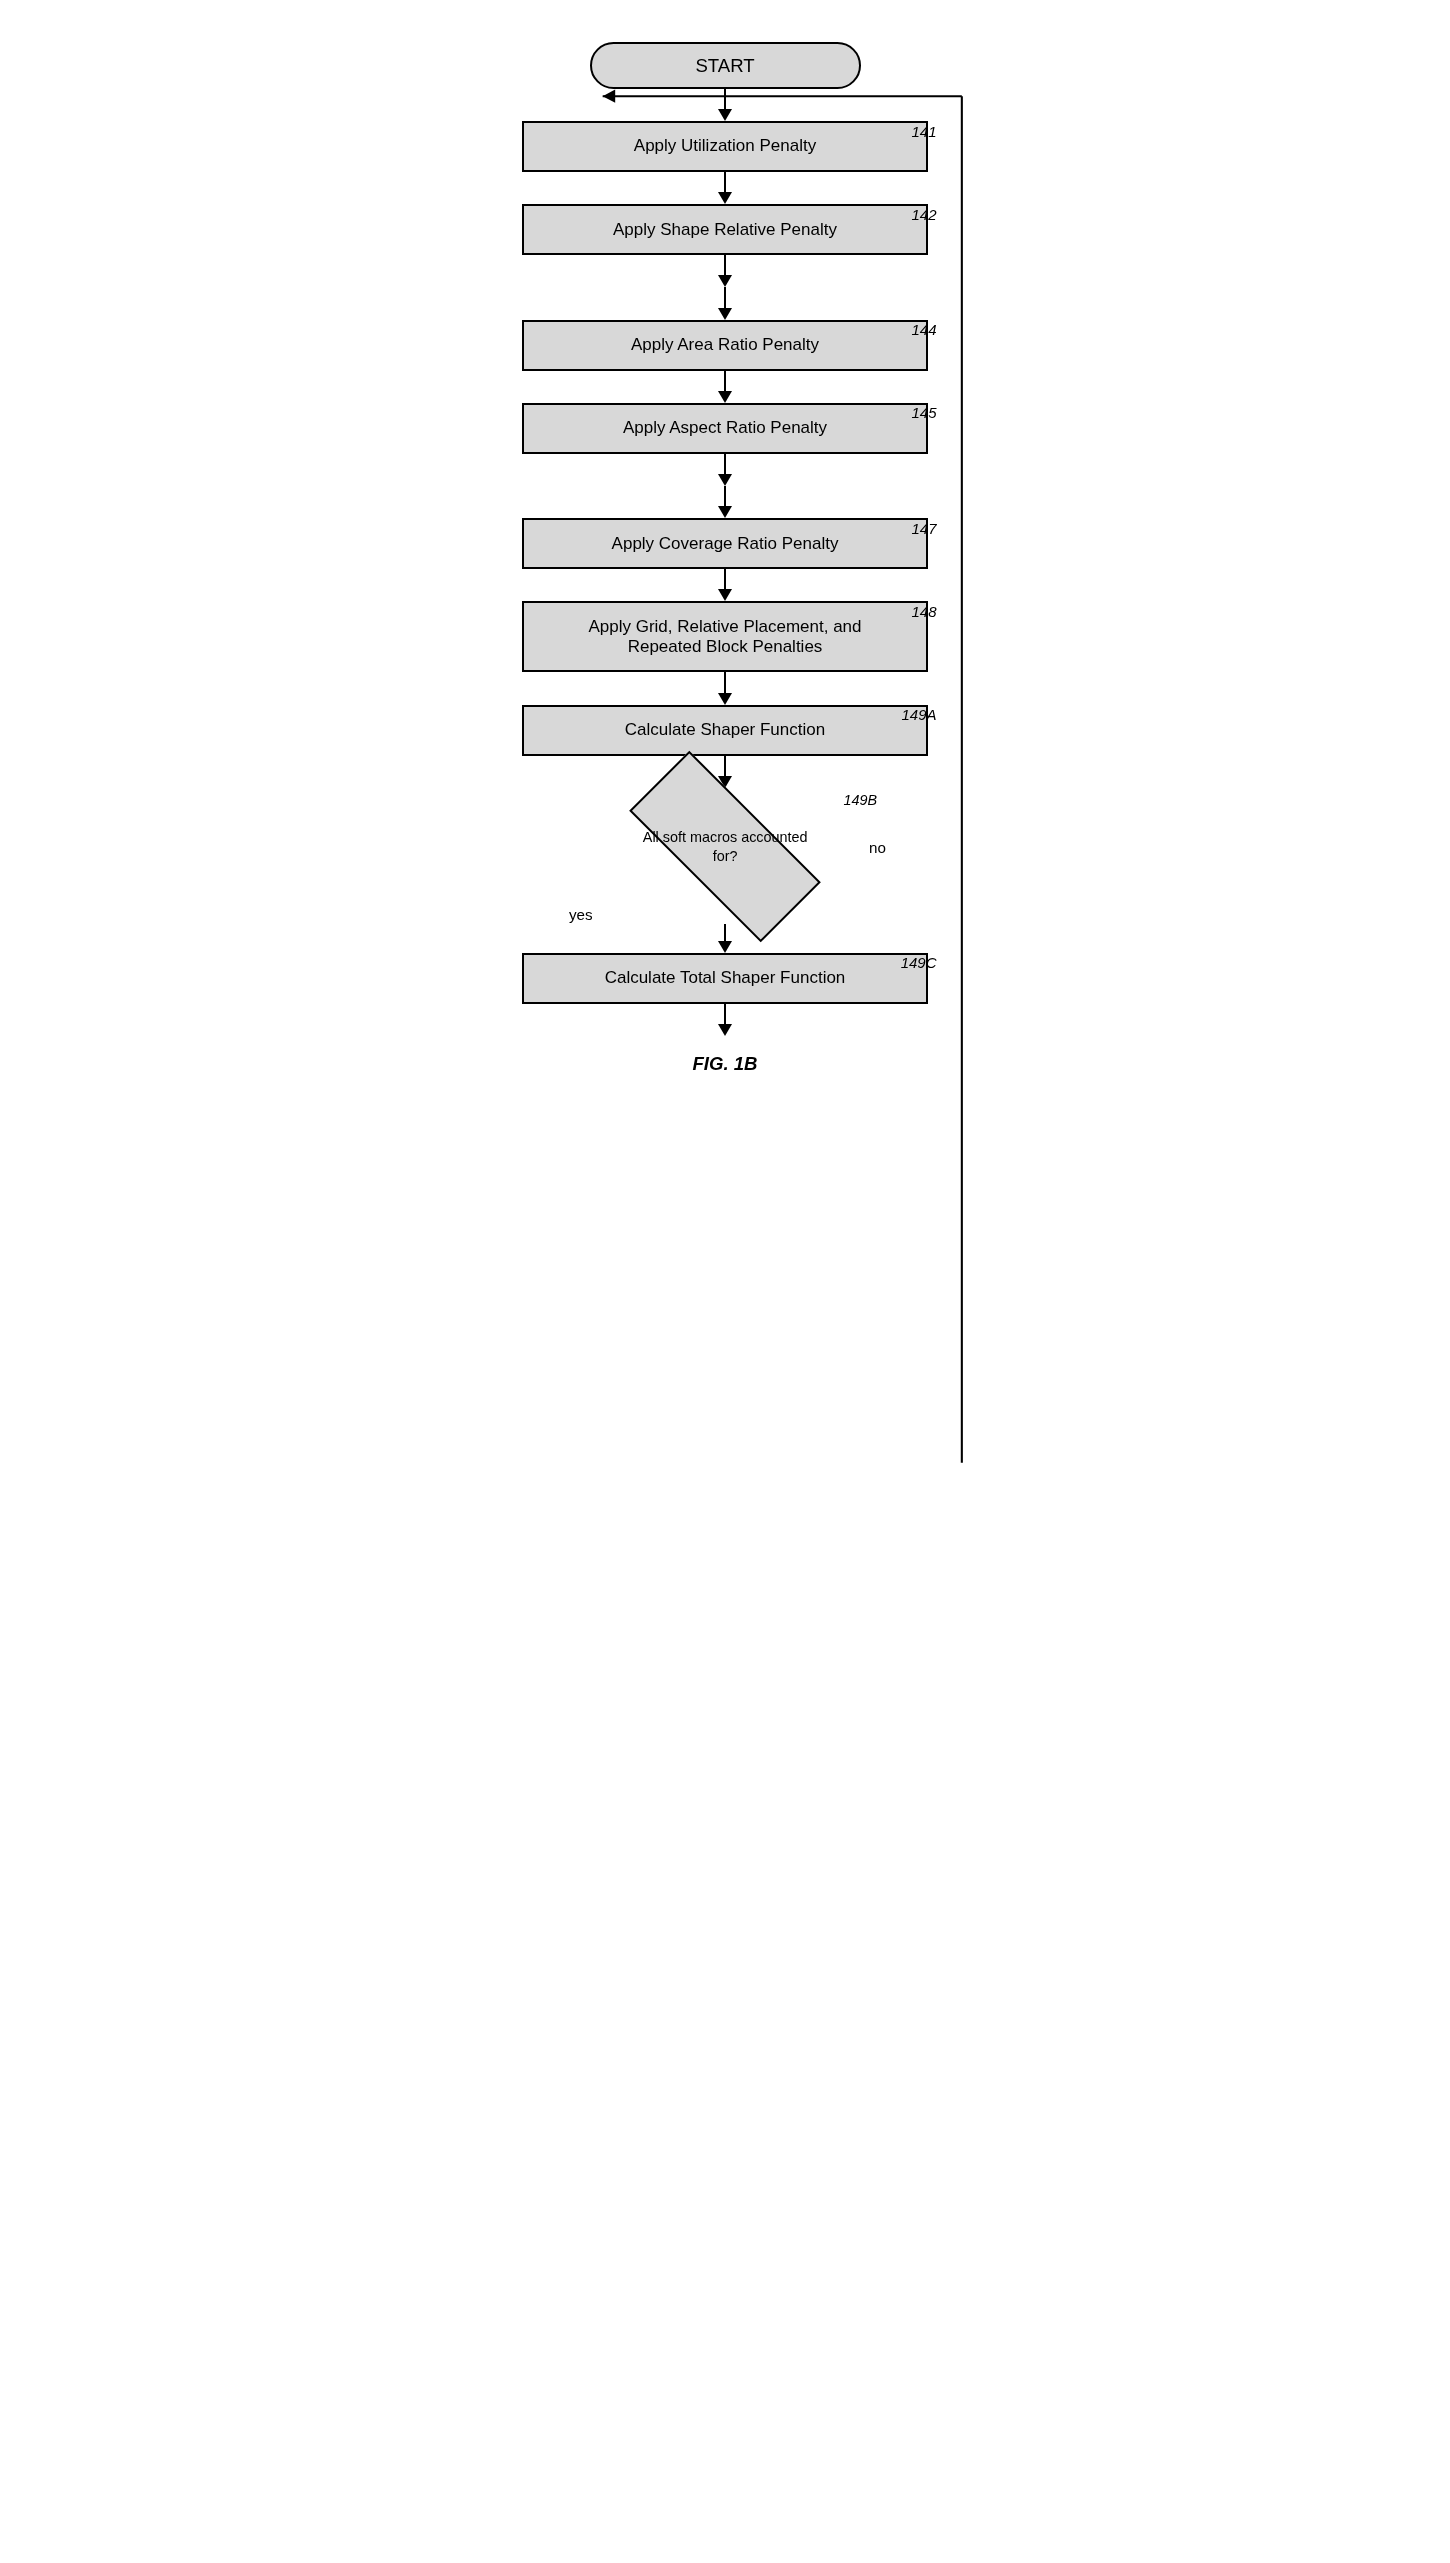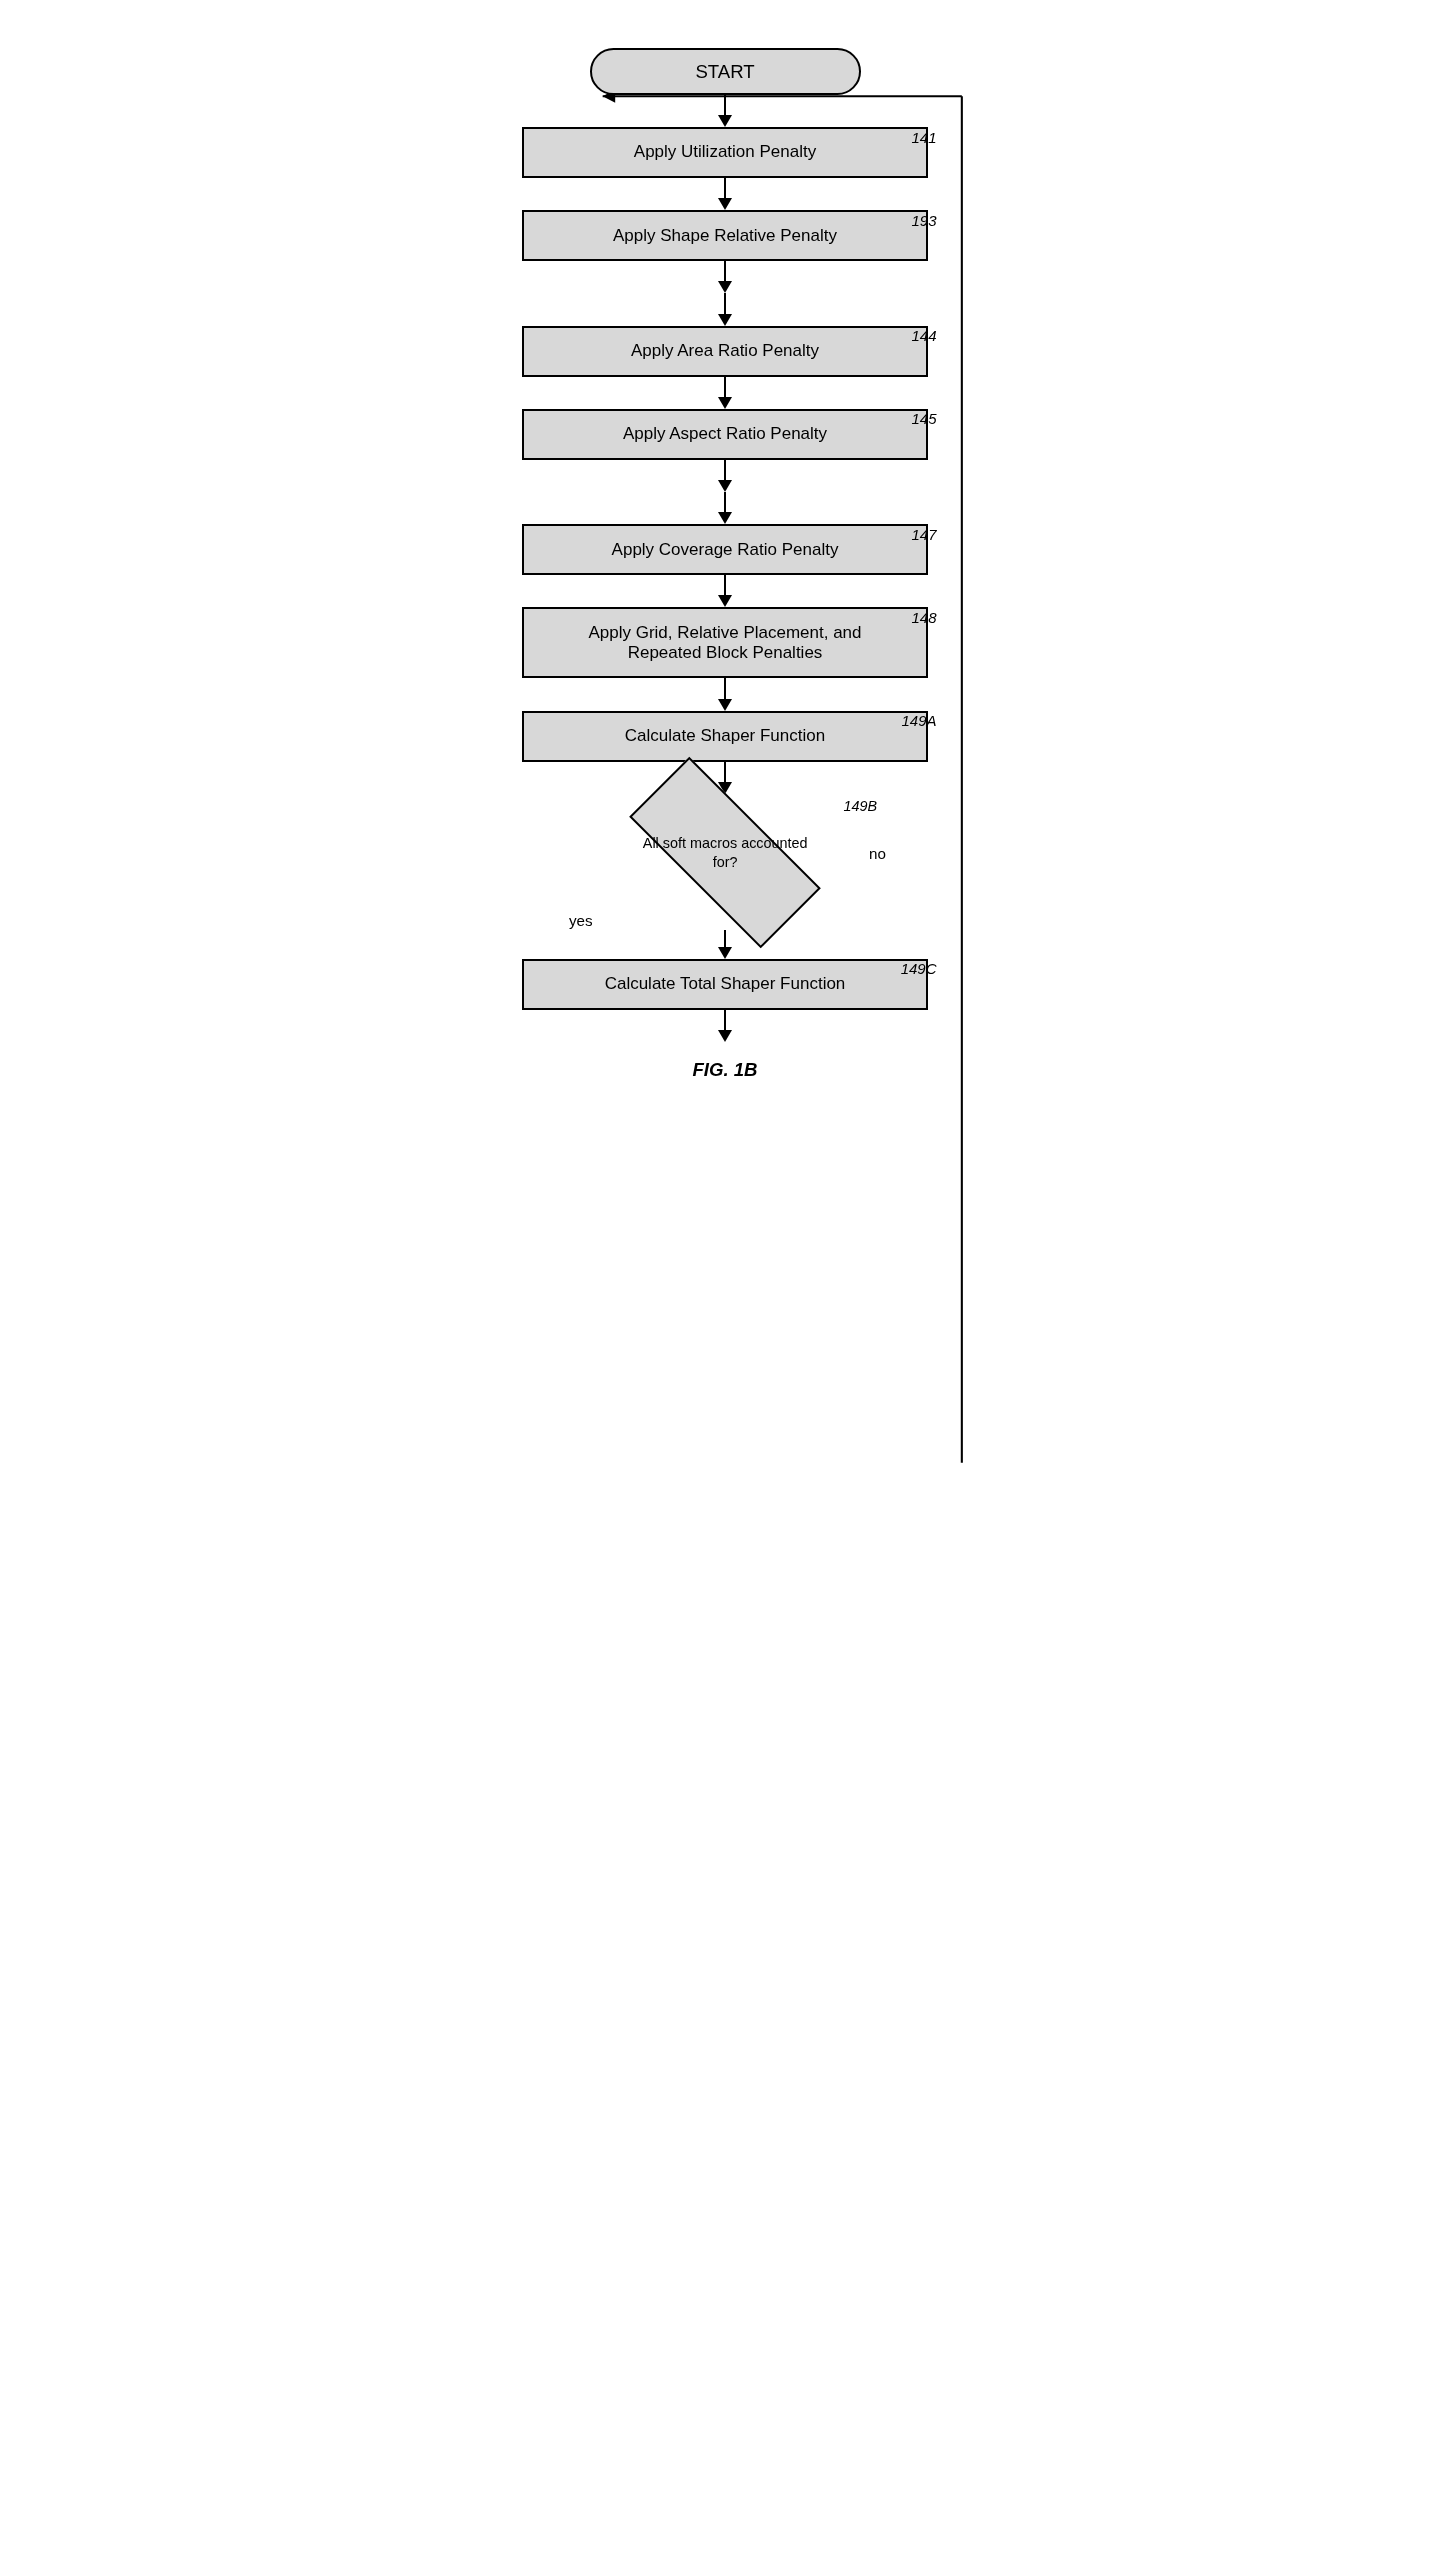--- a/index.html
+++ b/index.html
@@ -32,21 +32,20 @@
 
     .start-end {
       background: #d8d8d8;
       border: 2.1px solid #000;
       border-radius: 34px;
       padding: 10.2px 51px;
       font-size: 18.6px;
       font-weight: normal;
       text-align: center;
       width: 271px;
-      margin-top: 6px;
     }
 
     .process-box {
       background: #d8d8d8;
       border: 2.1px solid #000;
       padding: 13.5px 17px;
       font-size: 17px;
       text-align: center;
       width: 452px;
     }
@@ -159,21 +158,21 @@
       <span class="ref-label">141</span>
     </div>
 
     <div class="connector-arrow">
       <div class="connector" style="height:21px;"></div>
       <div class="arrow-down"></div>
     </div>
 
     <div class="ref-wrapper">
       <div class="process-box">Apply Shape Relative Penalty</div>
-      <span class="ref-label">193</span>
+      <span class="ref-label">142</span>
     </div>
 
     <div class="connector-arrow">
       <div class="connector" style="height:21px;"></div>
       <div class="arrow-down"></div>
     </div>
 
 
     <div class="connector-arrow">
       <div class="connector" style="height:21px;"></div>

